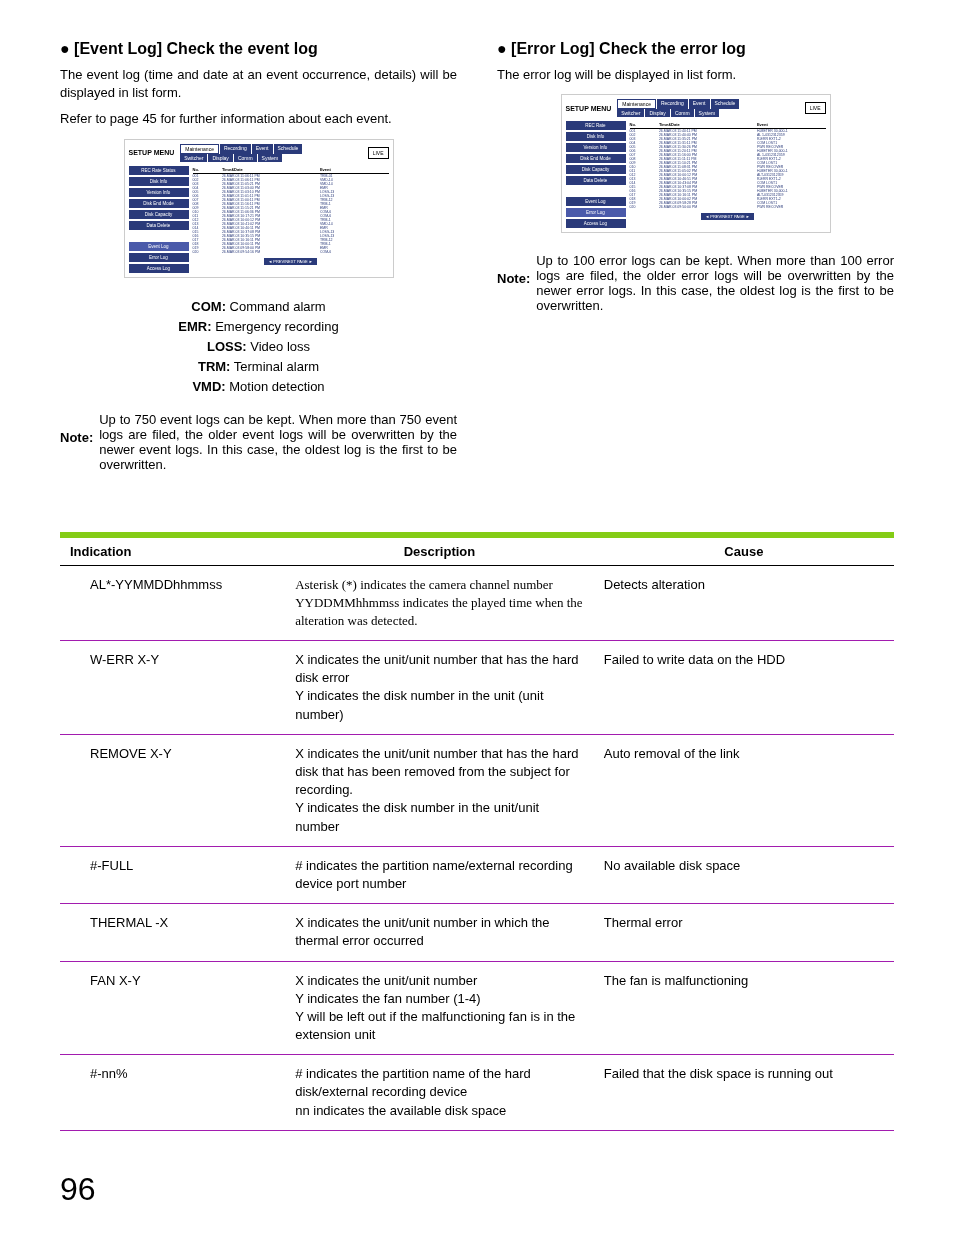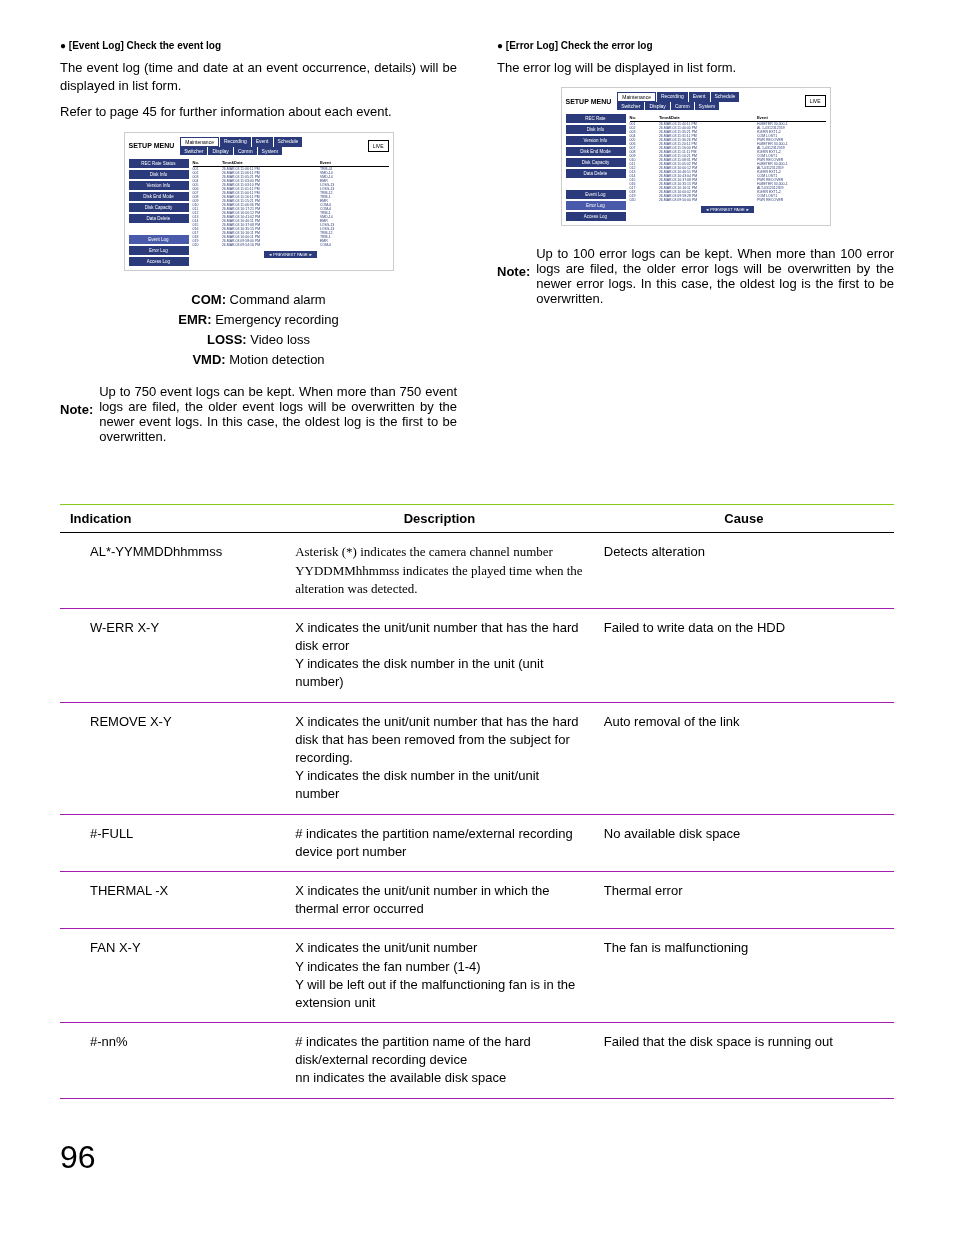--- a/index.html
+++ b/index.html
@@ -13,21 +13,21 @@
   }
   .columns {
     display: flex;
     gap: 40px;
   }
   .col {
     flex: 1;
   }
   .section-title {
     font-weight: bold;
-    font-size: 10px;
+    font-size: 16px;
     margin-bottom: 8px;
   }
   p {
     margin: 0 0 8px 0;
     line-height: 1.4;
     text-align: justify;
   }
   .setup-screenshot {
     margin: 10px auto 20px;
     width: 260px;
@@ -138,21 +138,21 @@
     text-align: justify;
   }
 
   table.error-table {
     width: 100%;
     border-collapse: collapse;
     margin-top: 60px;
     font-size: 13px;
   }
   table.error-table th {
-    border-top: 1px solid #84cc16;
+    border-top: 6px solid #84cc16;
     border-bottom: 1px solid #000;
     padding: 6px 10px;
     font-weight: bold;
     text-align: left;
   }
   table.error-table th:nth-child(2),
   table.error-table th:nth-child(3) {
     text-align: center;
   }
   table.error-table td {
@@ -329,20 +329,21 @@
             </div>
           <div class="pager"><span class="pager-btn">◄ PREV/NEXT PAGE ►</span></div>
         </div>
       </div>
     </div>
 
     <div class="legend">
       <p><b>COM:</b><span> Command alarm</span></p>
       <p><b>EMR:</b><span> Emergency recording</span></p>
       <p><b>LOSS:</b><span> Video loss</span></p>
+      <p><b>TRM:</b><span> Terminal alarm</span></p>
       <p><b>VMD:</b><span> Motion detection</span></p>
     </div>
 
     <div class="note">
       <span class="note-label">Note:</span>
       <span class="note-text">Up to 750 event logs can be kept. When more than 750 event logs are filed, the older event logs will be overwritten by the newer event logs. In this case, the oldest log is the first to be overwritten.</span>
     </div>
   </div>
 
   <div class="col">

